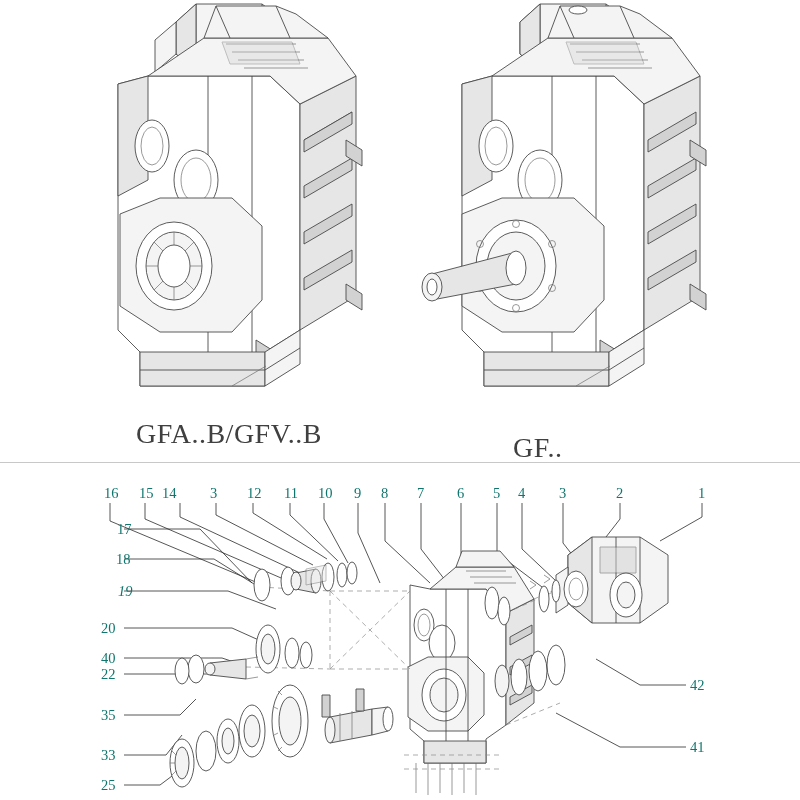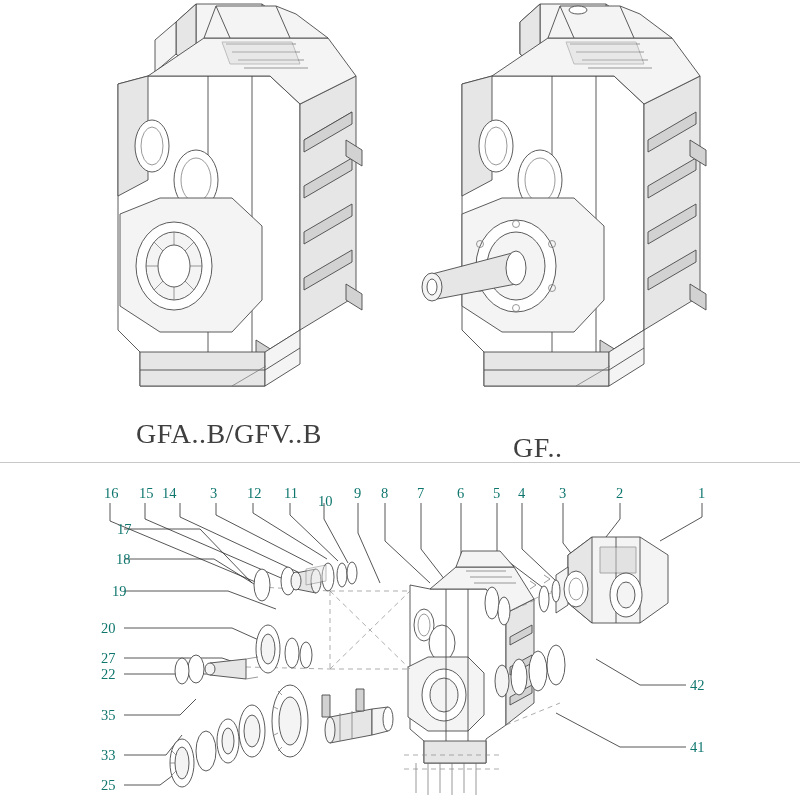--- a/index.html
+++ b/index.html
@@ -382,36 +382,36 @@
         <path class="ln-dash" d="M404 306 L500 306"></path>
       </g>
     </svg>
 
     <div class="callout-num" style="left:104px; top:22px;">16</div>
     <div class="callout-num" style="left:139px; top:22px;text-align:right;">15</div>
     <div class="callout-num" style="left:162px; top:22px;">14</div>
     <div class="callout-num" style="left:210px; top:22px;">3</div>
     <div class="callout-num" style="left:247px; top:22px;">12</div>
     <div class="callout-num" style="left:284px; top:22px;">11</div>
-    <div class="callout-num" style="left:318px; top:30px;font-family:Liberation Serif, serif;">10</div>
+    <div class="callout-num" style="left:318px; top:22px;font-family:Liberation Serif, serif;">10</div>
     <div class="callout-num" style="left:354px; top:22px;">9</div>
     <div class="callout-num" style="left:381px; top:22px;">8</div>
     <div class="callout-num" style="left:417px; top:22px;">7</div>
     <div class="callout-num" style="left:457px; top:22px;">6</div>
     <div class="callout-num" style="left:493px; top:22px;">5</div>
     <div class="callout-num" style="left:518px; top:22px;">4</div>
     <div class="callout-num" style="left:559px; top:22px;">3</div>
     <div class="callout-num" style="left:616px; top:22px;">2</div>
     <div class="callout-num" style="left:698px; top:22px;">1</div>
 
     <div class="callout-num" style="left:117px; top:58px;">17</div>
     <div class="callout-num" style="left:101px; top:88px;margin-left:15px;">18</div>
-    <div class="callout-num" style="left:112px; top:120px;">19</div>
+    <div class="callout-num" style="left:118px; top:120px;font-style:italic;">19</div>
     <div class="callout-num" style="left:101px; top:157px;text-align:right;">20</div>
-    <div class="callout-num" style="left:101px; top:187px;">27</div>
+    <div class="callout-num" style="left:101px; top:187px;">40</div>
     <div class="callout-num" style="left:101px; top:203px;">22</div>
     <div class="callout-num" style="left:101px; top:244px;">35</div>
     <div class="callout-num" style="left:101px; top:284px;">33</div>
     <div class="callout-num" style="left:101px; top:314px;">25</div>
 
     <div class="callout-num" style="left:690px; top:214px;">42</div>
     <div class="callout-num" style="left:690px; top:276px;">41</div>
   </div>
 
 </div>

